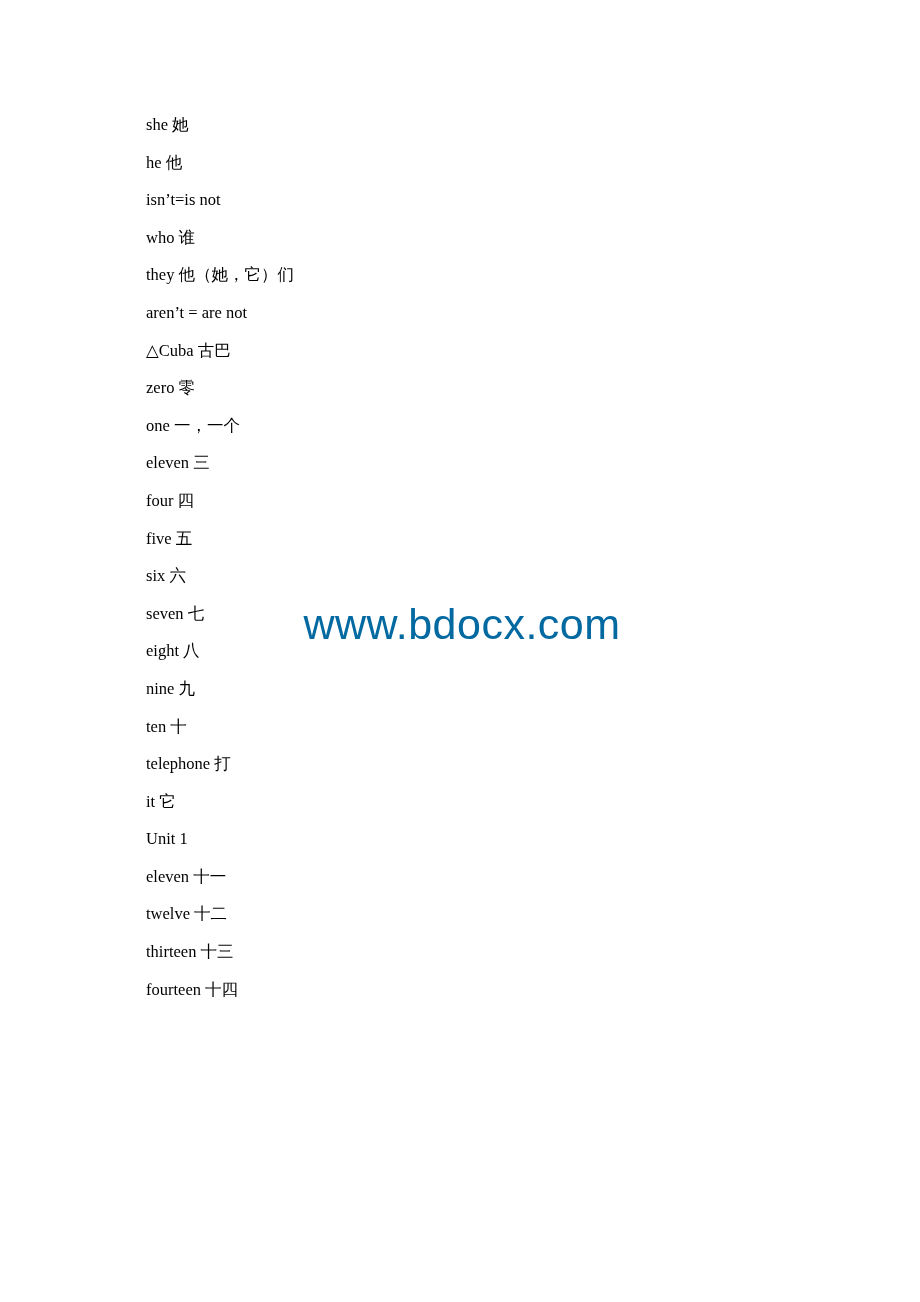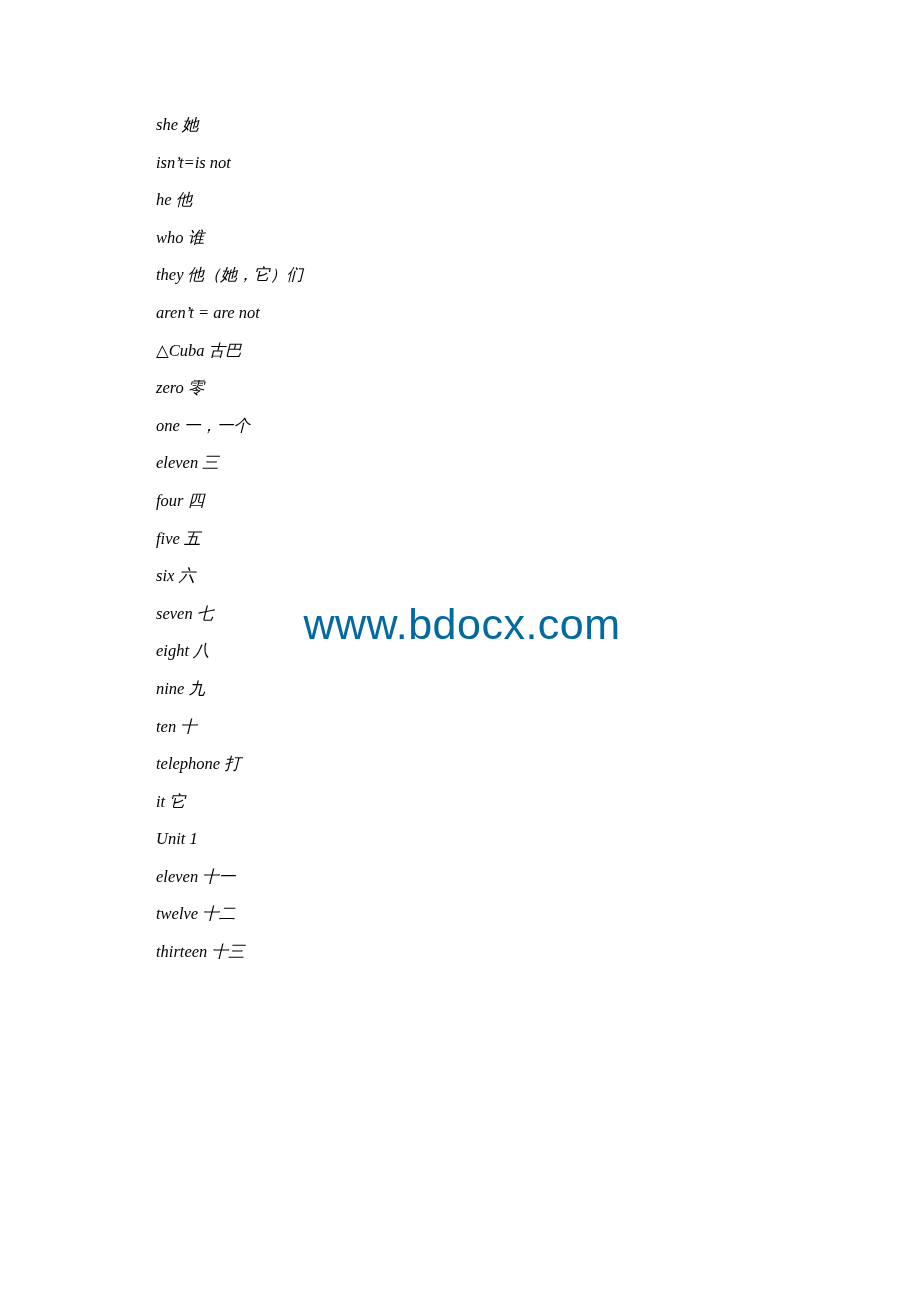--- a/index.html
+++ b/index.html
@@ -31,62 +31,62 @@
     font-weight: 400;
     letter-spacing: 0.5px;
     color: #0369a1;
     white-space: nowrap;
     user-select: none;
     pointer-events: none;
     z-index: 0;
   }
   #content {
     position: absolute;
-    left: 156px;
+    left: 146px;
     top: 106px;
     width: 700px;
     z-index: 1;
-    font-style: italic;
   }
   .doc-line {
     font-size: 16.5px;
     line-height: 37.6px;
     height: 37.6px;
     color: #000000;
     white-space: pre;
     font-family: "Liberation Serif", "DejaVu Serif", serif;
   }
 </style>
 </head>
 <body>
 
 <div id="page">
 
   <div id="watermark">www.bdocx.com</div>
 
   <div id="content">
 
   <div class="doc-line">she 她</div>
+      <div class="doc-line">he 他</div>
       <div class="doc-line">isn’t=is not</div>
-      <div class="doc-line">he 他</div>
       <div class="doc-line">who 谁</div>
       <div class="doc-line">they 他（她，它）们</div>
       <div class="doc-line">aren’t = are not</div>
       <div class="doc-line">△Cuba 古巴</div>
       <div class="doc-line">zero 零</div>
       <div class="doc-line">one 一，一个</div>
       <div class="doc-line">eleven 三</div>
       <div class="doc-line">four 四</div>
       <div class="doc-line">five 五</div>
       <div class="doc-line">six 六</div>
       <div class="doc-line">seven 七</div>
       <div class="doc-line">eight 八</div>
       <div class="doc-line">nine 九</div>
       <div class="doc-line">ten 十</div>
       <div class="doc-line">telephone 打</div>
       <div class="doc-line">it 它</div>
       <div class="doc-line">Unit 1</div>
       <div class="doc-line">eleven 十一</div>
       <div class="doc-line">twelve 十二</div>
       <div class="doc-line">thirteen 十三</div>
+      <div class="doc-line">fourteen 十四</div>
     </div>
 
 </div>
 
 </body></html>

